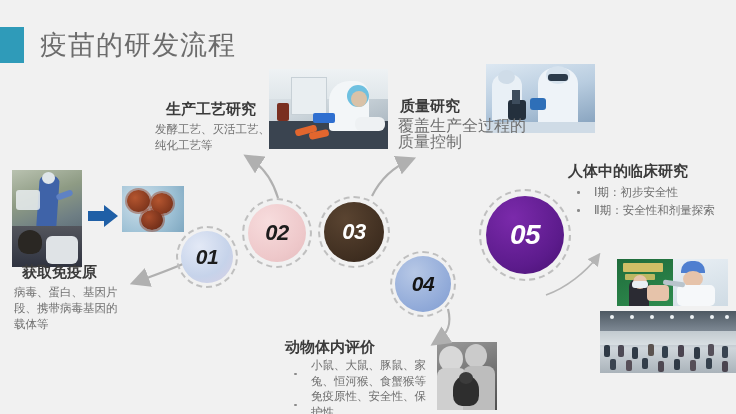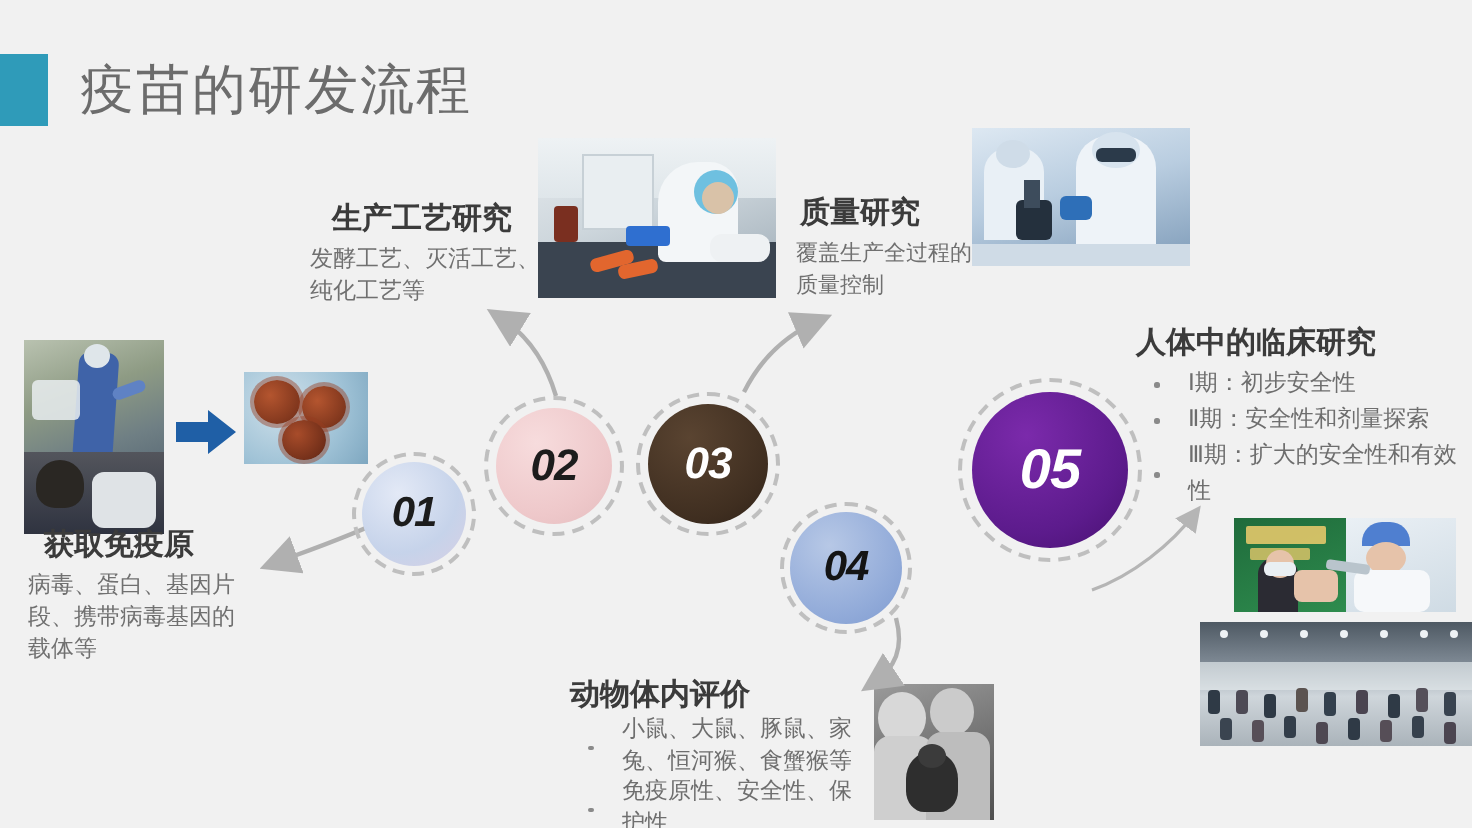--- a/index.html
+++ b/index.html
@@ -25,21 +25,21 @@
   }
   
   .hd{
     position:absolute;font-weight:bold;color:#3b3b3b;
     white-space:nowrap;
     text-align:right;
   }
   .desc{
     position:absolute;color:#707070;
   }
-  .desc .ln{display:block;}
+  .desc .ln{display:block;font-family:Liberation Mono, monospace;}
   ul.bl{position:absolute;margin:0;padding:0;list-style:none;color:#6e6e6e;}
   ul.bl li{position:relative;padding-left:26px;}
   ul.bl li:before{
     content:"";position:absolute;left:9px;top:50%;
     width:2.5px;height:2.5px;margin-top:-1px;border-radius:50%;
     background:#8a8a8a;
   }
   
   .node{position:absolute;}
   .ring{
@@ -210,31 +210,30 @@
     <span class="ln">载体等</span>
   </div>
 
   <div class="hd" style="left:166px;top:100px;font-size:15px;">生产工艺研究</div>
   <div class="desc" style="left:155px;top:122px;font-size:11.5px;line-height:16px;width:160px;">
     <span class="ln">发酵工艺、灭活工艺、</span>
     <span class="ln">纯化工艺等</span>
   </div>
 
   <div class="hd" style="left:400px;top:97px;font-size:15px;">质量研究</div>
-  <div class="desc" style="left:398px;top:119px;font-size:11px;line-height:16px;width:150px;">
+  <div class="desc" style="left:398px;top:119px;font-size:16px;line-height:16px;width:150px;">
     <span class="ln">覆盖生产全过程的</span>
     <span class="ln">质量控制</span>
   </div>
 
   <div class="hd" style="left:285px;top:338px;font-size:15px;">动物体内评价</div>
   <ul class="bl" style="left:285px;top:358px;font-size:11.5px;line-height:15.5px;width:152px;">
     <li><span>小鼠、大鼠、豚鼠、家兔、恒河猴、食蟹猴等</span></li>
     <li><span>免疫原性、安全性、保护性</span></li>
   </ul>
 
   <div class="hd" style="left:568px;top:162px;font-size:15px;">人体中的临床研究</div>
   <ul class="bl" style="left:568px;top:183px;font-size:11.5px;line-height:18px;width:168px;">
     <li><span>Ⅰ期：初步安全性</span></li>
     <li><span>Ⅱ期：安全性和剂量探索</span></li>
-    <li><span>Ⅲ期：扩大的安全性和有效性</span></li>
   </ul>
 
 </div>
 
 </body></html>

